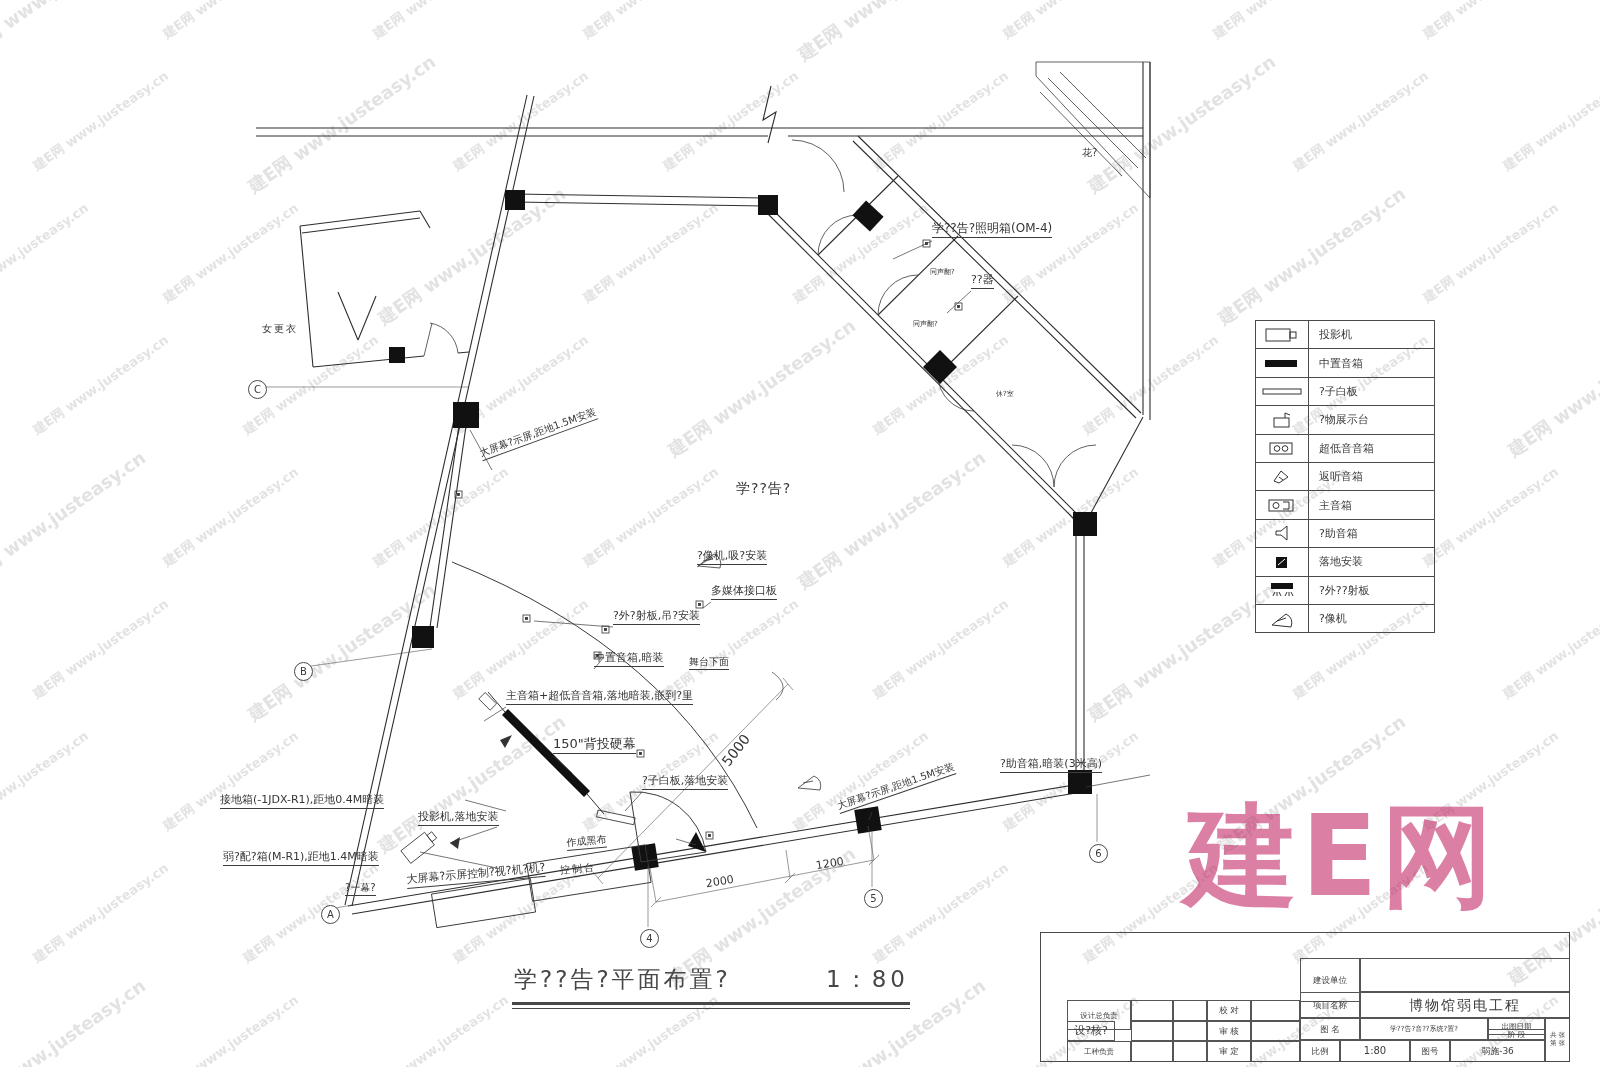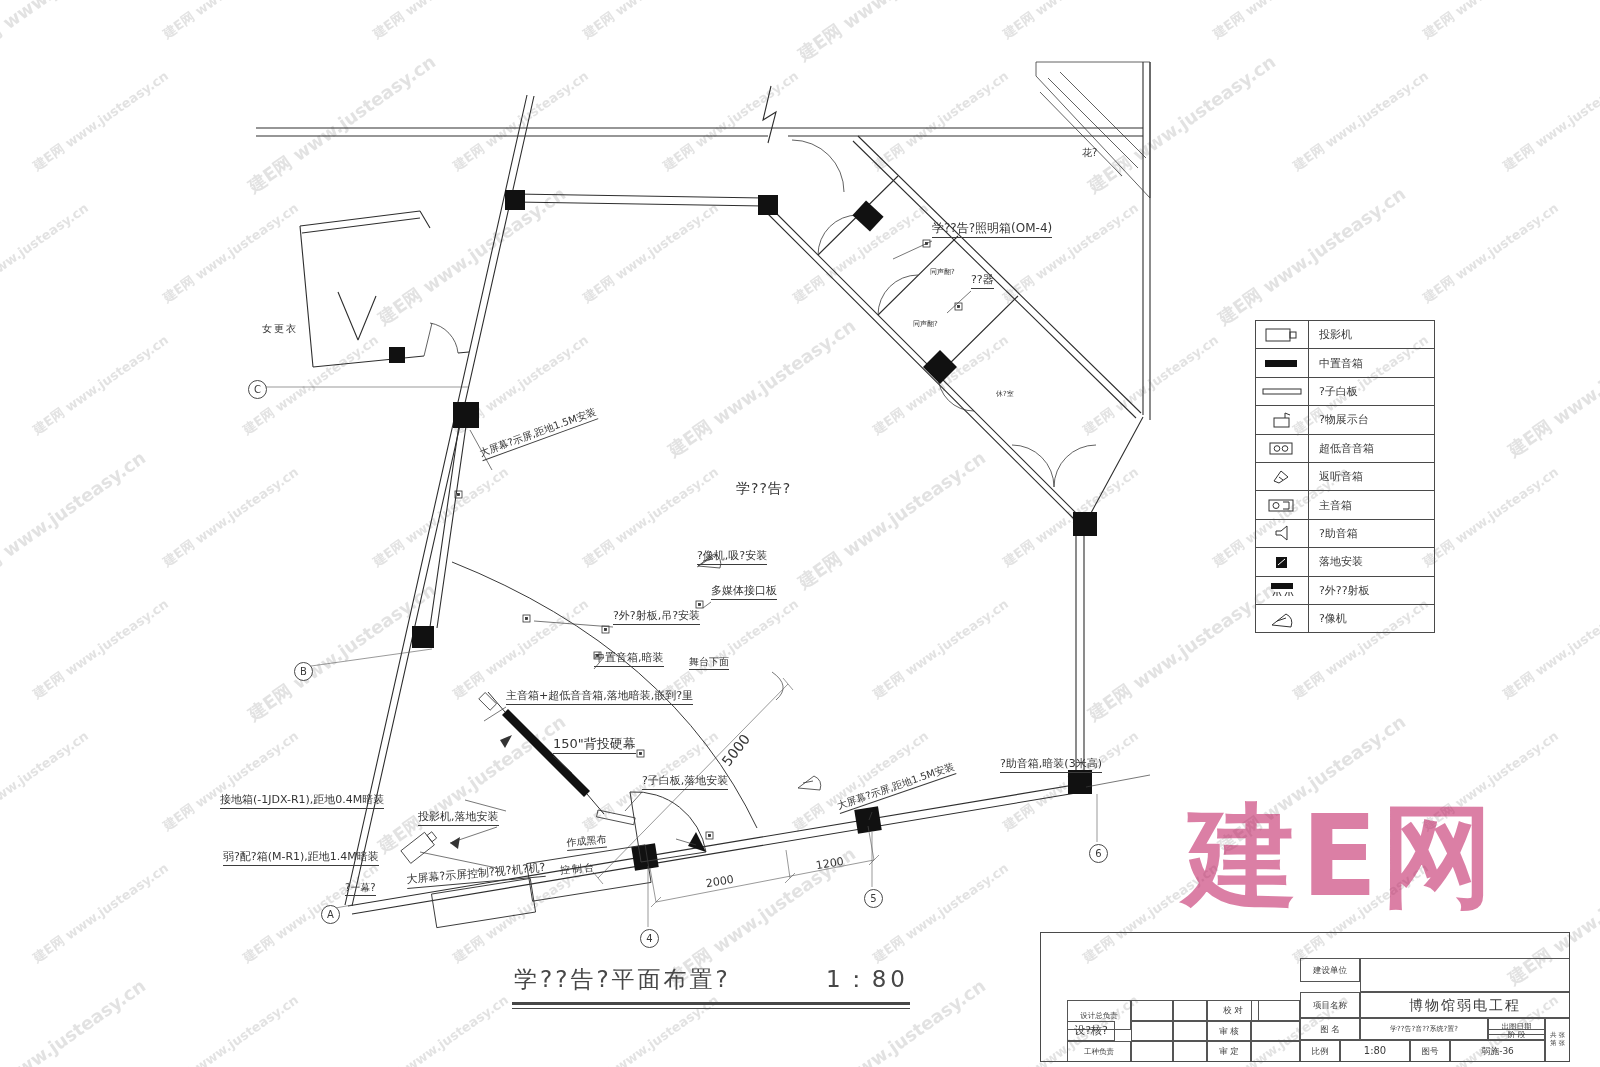--- a/index.html
+++ b/index.html
@@ -388,41 +388,41 @@
           <path d="M12,16 L26,5 q8,4 5,13 z M17,12 l9,-3" fill="none" stroke="#333"></path>
         </svg>
       </span>
     <span class="lg-label">?像机</span>
   </div>
 </div>
 
 <div class="tb" style="left:1040px;top:932px;width:530px;height:130px"></div>
 <div>
 
-  <div class="cell" style="left:1300px;top:958px;width:60px;height:24px">建设单位</div>
+  <div class="cell" style="left:1300px;top:958px;width:60px;height:44px">建设单位</div>
   <div class="cell" style="left:1360px;top:958px;width:210px;height:34px"></div>
   <div class="cell" style="left:1300px;top:992px;width:60px;height:26px">项目名称</div>
   <div class="cell" style="left:1360px;top:992px;width:210px;height:26px;font-size:14px;letter-spacing:2px">博物馆弱电工程</div>
   <div class="cell" style="left:1300px;top:1018px;width:60px;height:22px">图 名</div>
   <div class="cell" style="left:1360px;top:1018px;width:128px;height:22px;font-size:7px">学??告?音??系统?置?</div>
   <div class="cell" style="left:1488px;top:1018px;width:57px;height:17px;font-size:7.5px">出图日期</div>
   <div class="cell" style="left:1488px;top:1029px;width:57px;height:11px;font-size:7.5px">阶  段</div>
   <div class="cell" style="left:1300px;top:1040px;width:40px;height:22px">比例</div>
   <div class="cell" style="left:1340px;top:1040px;width:70px;height:22px;font-size:10px">1:80</div>
   <div class="cell" style="left:1410px;top:1040px;width:40px;height:22px">图号</div>
   <div class="cell" style="left:1450px;top:1040px;width:95px;height:22px;font-size:9px">弱施-36</div>
   <div class="cell" style="left:1545px;top:1018px;width:25px;height:44px;flex-direction:column;font-size:6.5px">
     <span>共 张</span>
     <span>第 张</span>
   </div>
 
   <div class="cell" style="left:1067px;top:1000px;width:64px;height:30px;font-size:7.5px">设计总负责</div>
   <div class="cell" style="left:1131px;top:1000px;width:42px;height:21px"></div>
   <div class="cell" style="left:1173px;top:1000px;width:34px;height:21px"></div>
-  <div class="cell" style="left:1207px;top:1000px;width:52px;height:21px">校  对</div>
+  <div class="cell" style="left:1207px;top:1000px;width:44px;height:21px">校  对</div>
   <div class="cell" style="left:1251px;top:1000px;width:49px;height:21px"></div>
   <div class="cell" style="left:1067px;top:1021px;width:48px;height:20px;font-size:11px">设?核?</div>
   <div class="cell" style="left:1131px;top:1021px;width:42px;height:20px"></div>
   <div class="cell" style="left:1173px;top:1021px;width:34px;height:20px"></div>
   <div class="cell" style="left:1207px;top:1021px;width:44px;height:20px">审  核</div>
   <div class="cell" style="left:1251px;top:1021px;width:49px;height:20px"></div>
   <div class="cell" style="left:1067px;top:1041px;width:64px;height:21px;font-size:7.5px">工种负责</div>
   <div class="cell" style="left:1131px;top:1041px;width:42px;height:21px"></div>
   <div class="cell" style="left:1173px;top:1041px;width:34px;height:21px"></div>
   <div class="cell" style="left:1207px;top:1041px;width:44px;height:21px">审  定</div>

